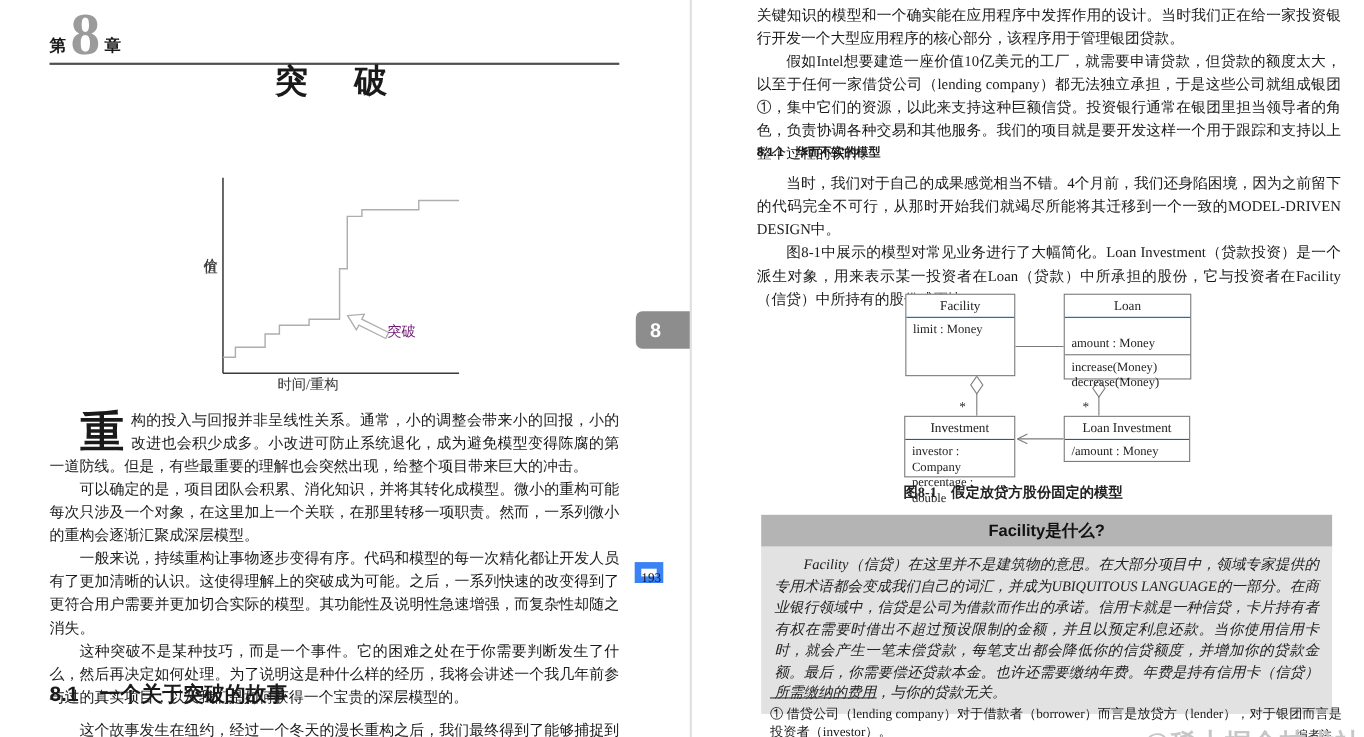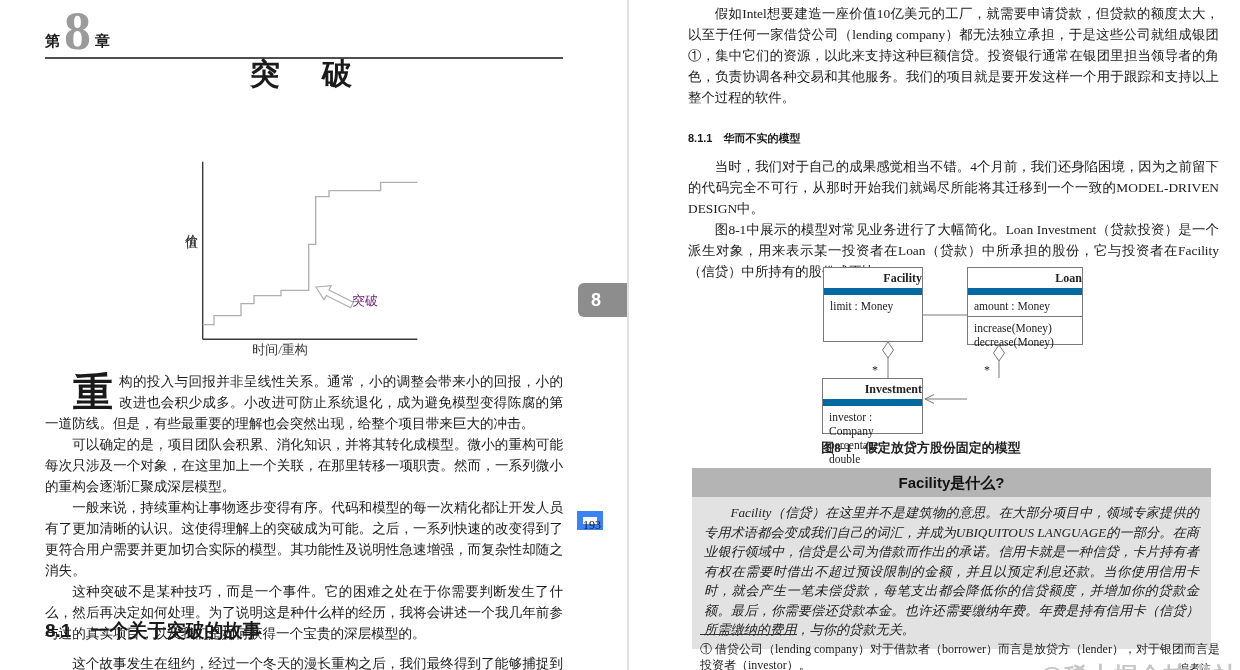--- a/index.html
+++ b/index.html
@@ -40,24 +40,24 @@
   .body-right-top p.first{text-indent:0;}
   .h811{left:688px;top:131px;font-family:"Liberation Sans",sans-serif;font-size:11px;font-weight:bold;}
   .body-right-mid{left:688px;top:156px;width:531px;font-size:13.4px;line-height:21px;text-align:justify;}
   .body-right-mid p{margin:0;text-indent:2em;}
 
   
   .uml-wrap{left:690px;top:260px;width:530px;height:200px;}
   .uml-svg{position:absolute;left:0;top:0;}
   .uml-box{position:absolute;background:#ffffff;border:1px solid #7a7a7a;box-sizing:border-box;
            font-family:"Liberation Serif",serif;font-size:11.5px;color:#222;}
-  .uml-title{height:20px;line-height:20px;text-align:right;font-weight:bold;font-size:12px;
-             border-bottom:7px solid #0369a1;}
+  .uml-title{height:20px;line-height:20px;text-align:center;font-weight:normal;font-size:12px;
+             border-bottom:1px solid #0369a1;}
   .uml-attrs{padding:4px 6px 0 6px;line-height:14px;}
-  .uml-attrs.bordered{height:22px;box-sizing:border-box;border-bottom:1px solid #7a7a7a;}
+  .uml-attrs.bordered{height:22px;box-sizing:border-box;border-bottom:1px solid #7a7a7a;margin-top:12px;}
   .box-facility{left:133px;top:7px;width:100px;height:75px;}
   .box-loan{left:277px;top:7px;width:116px;height:78px;}
   .box-investment{left:132px;top:118px;width:101px;height:56px;}
   .box-loaninv{left:277px;top:118px;width:115px;height:42px;}
   .fig-caption{position:absolute;left:0;top:179px;width:462px;text-align:center;font-size:13px;
                font-weight:bold;color:#222;}
 
   
   .sidebar{left:692px;top:468px;width:519px;}
   .sidebar-head{height:29px;line-height:29px;background:#b4b4b4;text-align:center;
@@ -102,20 +102,21 @@
     <p>这种突破不是某种技巧，而是一个事件。它的困难之处在于你需要判断发生了什么，然后再决定如何处理。为了说明这是种什么样的经历，我将会讲述一个我几年前参与过的真实项目，以及我们是如何获得一个宝贵的深层模型的。</p>
   </div>
   <div class="abs h81">8.1　一个关于突破的故事</div>
   <div class="abs p5">这个故事发生在纽约，经过一个冬天的漫长重构之后，我们最终得到了能够捕捉到一些领域</div>
 
   <div class="abs chapter-tab">8</div>
   <div class="abs page-num">193</div>
   <div class="abs page-divider"></div>
 
   <div class="abs body-right-top">
+    <p class="first">关键知识的模型和一个确实能在应用程序中发挥作用的设计。当时我们正在给一家投资银行开发一个大型应用程序的核心部分，该程序用于管理银团贷款。</p>
     <p>假如Intel想要建造一座价值10亿美元的工厂，就需要申请贷款，但贷款的额度太大，以至于任何一家借贷公司（lending company）都无法独立承担，于是这些公司就组成银团①，集中它们的资源，以此来支持这种巨额信贷。投资银行通常在银团里担当领导者的角色，负责协调各种交易和其他服务。我们的项目就是要开发这样一个用于跟踪和支持以上整个过程的软件。</p>
   </div>
   <div class="abs h811">8.1.1　华而不实的模型</div>
   <div class="abs body-right-mid">
     <p>当时，我们对于自己的成果感觉相当不错。4个月前，我们还身陷困境，因为之前留下的代码完全不可行，从那时开始我们就竭尽所能将其迁移到一个一致的MODEL-DRIVEN DESIGN中。</p>
     <p>图8-1中展示的模型对常见业务进行了大幅简化。Loan Investment（贷款投资）是一个派生对象，用来表示某一投资者在Loan（贷款）中所承担的股份，它与投资者在Facility（信贷）中所持有的股份成正比。</p>
   </div>
 
   <div class="abs uml-wrap">
     <svg class="uml-svg" width="530" height="200" viewBox="0 0 530 200">
@@ -142,20 +143,24 @@
         <div>decrease(Money)</div>
       </div>
     </div>
     <div class="uml-box box-investment">
       <div class="uml-title">Investment</div>
       <div class="uml-attrs">
         <div>investor : Company</div>
         <div>percentage : double</div>
       </div>
     </div>
+    <div class="uml-box box-loaninv">
+      <div class="uml-title">Loan Investment</div>
+      <div class="uml-attrs">/amount : Money</div>
+    </div>
     <div class="fig-caption">图8-1　假定放贷方股份固定的模型</div>
   </div>
 
   <div class="abs sidebar">
     <div class="sidebar-head">Facility是什么?</div>
     <div class="sidebar-body">Facility（信贷）在这里并不是建筑物的意思。在大部分项目中，领域专家提供的专用术语都会变成我们自己的词汇，并成为UBIQUITOUS LANGUAGE的一部分。在商业银行领域中，信贷是公司为借款而作出的承诺。信用卡就是一种信贷，卡片持有者有权在需要时借出不超过预设限制的金额，并且以预定利息还款。当你使用信用卡时，就会产生一笔未偿贷款，每笔支出都会降低你的信贷额度，并增加你的贷款金额。最后，你需要偿还贷款本金。也许还需要缴纳年费。年费是持有信用卡（信贷）所需缴纳的费用，与你的贷款无关。</div>
   </div>
 
   <div class="abs fn-divider"></div>
   <div class="abs footnote">① 借贷公司（lending company）对于借款者（borrower）而言是放贷方（lender），对于银团而言是投资者（investor）。</div>

